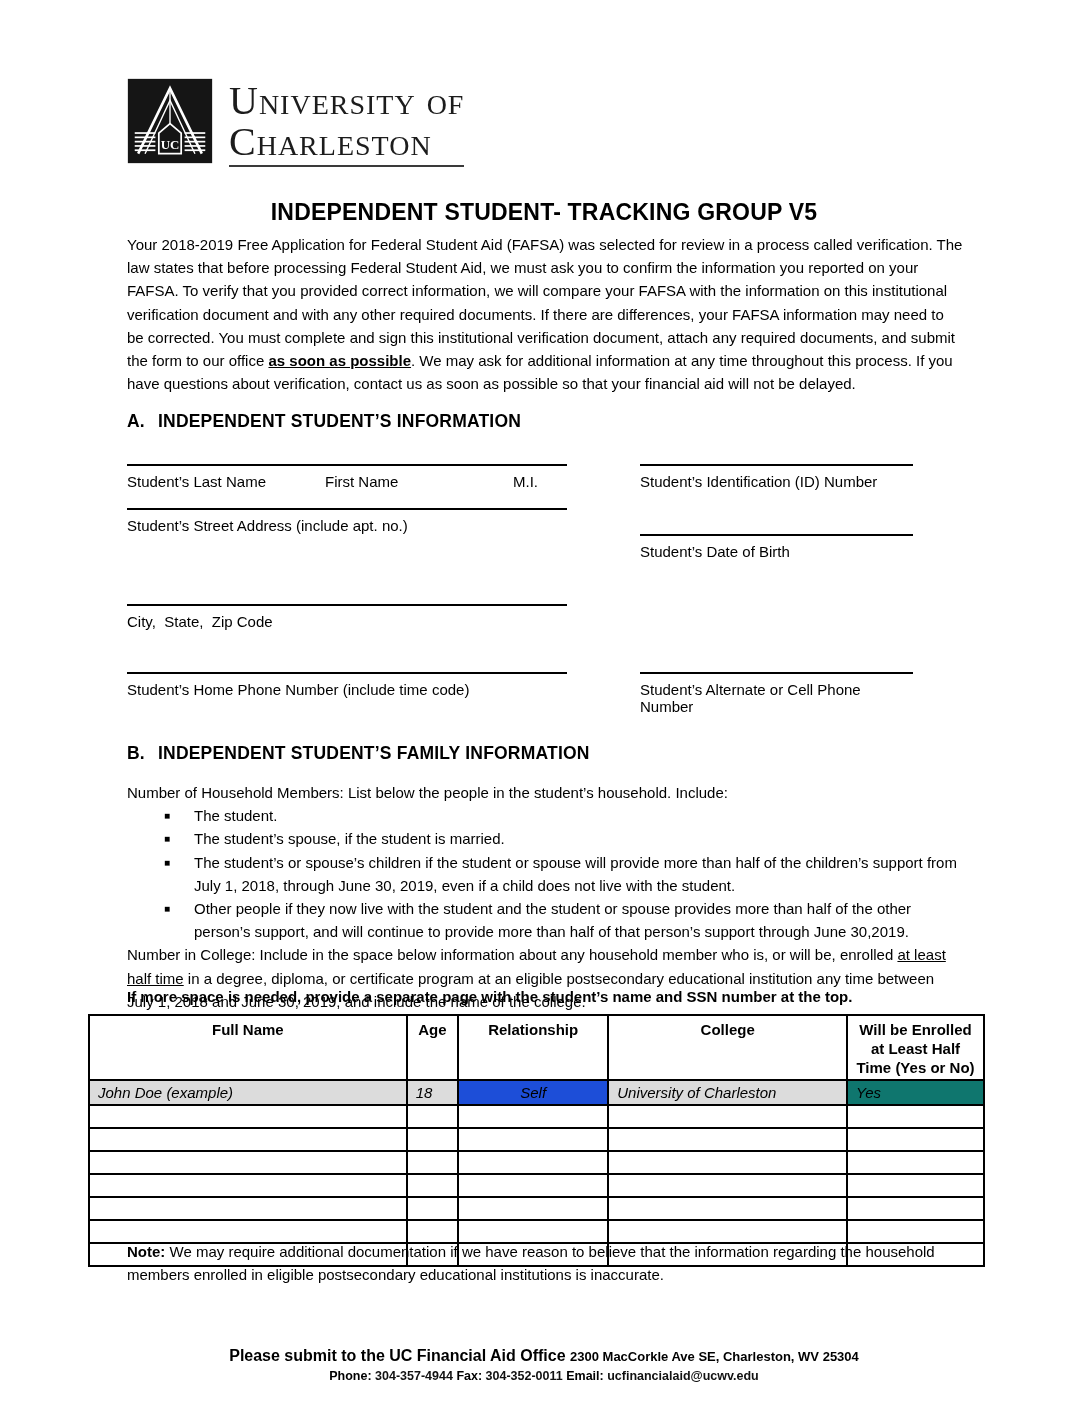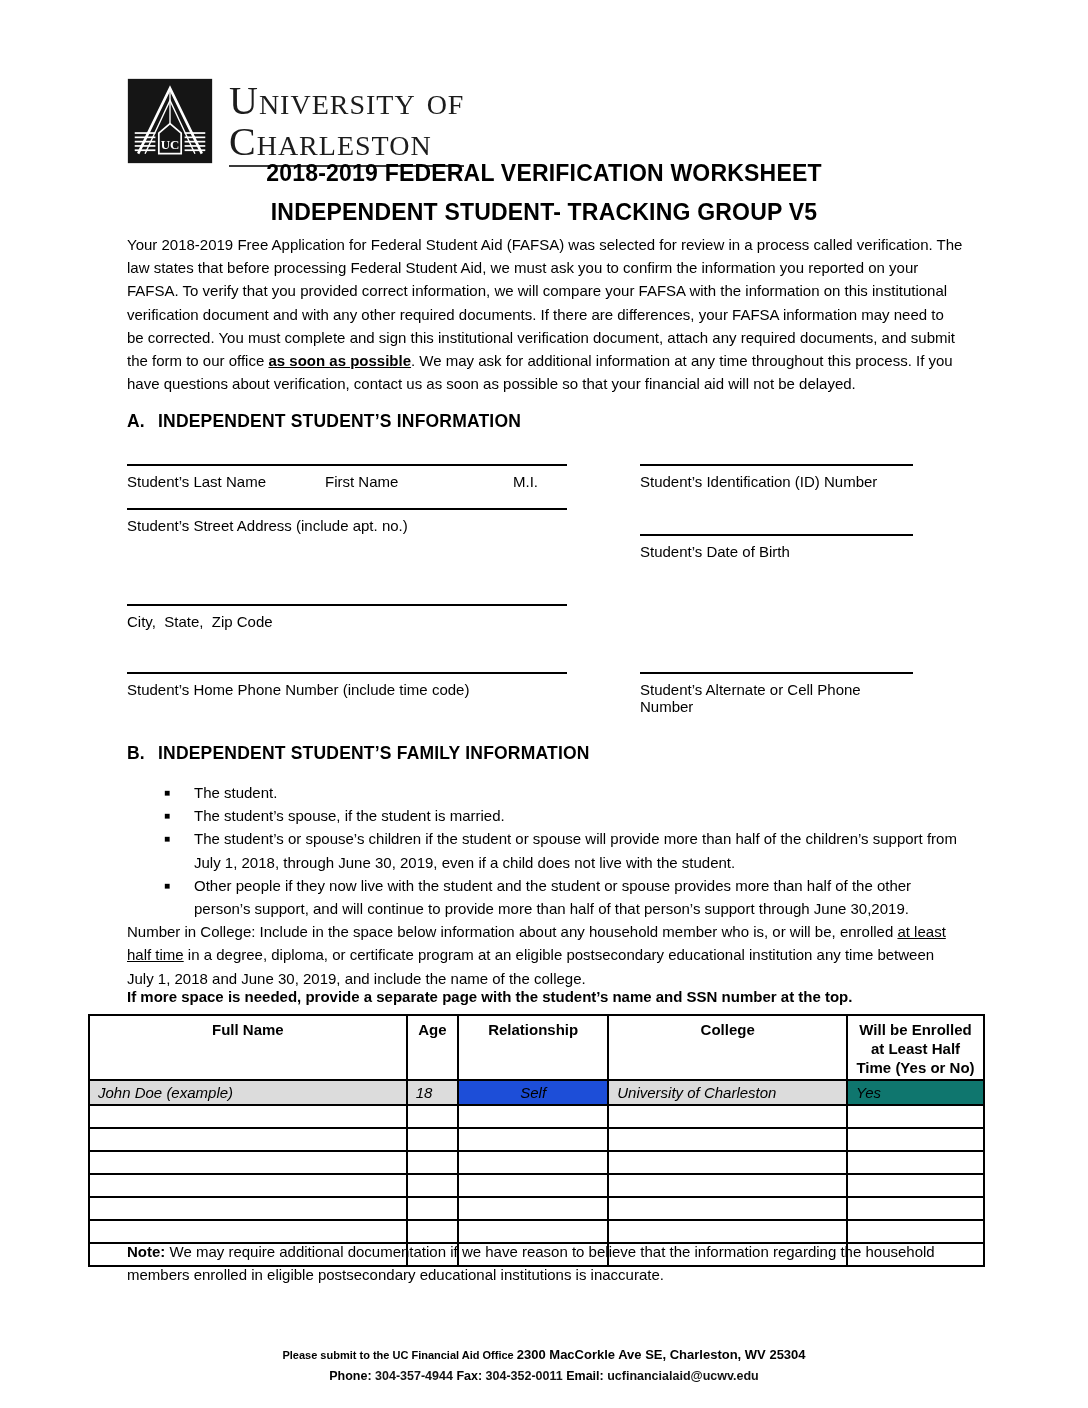--- a/index.html
+++ b/index.html
@@ -77,21 +77,21 @@
   .c-rel { width: 137px; }
   .c-college { width: 218px; }
   .c-enrolled { width: 125px; }
   .ta-c { text-align: center; }
 
   .note-block { position: absolute; left: 127px; top: 1240px; width: 836px; font-size: 15px; line-height: 23px; }
 
   
   .footer { position: absolute; left: 0; width: 100%; text-align: center; }
   .footer.l1 { top: 1347px; font-size: 13px; font-weight: bold; }
-  .footer.l1 .big { font-size: 11px; text-align: right; }
+  .footer.l1 .big { font-size: 16px; text-align: right; }
   .footer.l2 { top: 1369px; font-size: 12.5px; }
   .footer.l2 .lbl { font-weight: bold; }
   .footer.l2 .val { font-weight: bold; color: #111; }
 </style>
 </head>
 <body>
 
 <div class="page">
 
   <div class="logo-row">
@@ -114,21 +114,20 @@
       </g>
       <polygon points="37,88 37,64 50,53 63,64 63,88" fill="#151515" stroke="#fff" stroke-width="2"></polygon>
       <text x="50" y="82" fill="#fff" font-size="15" text-anchor="middle" font-family="Liberation Serif, serif" font-weight="bold">UC</text>
     </svg>
     <div class="logo-text">
       <div>University of</div>
       <div>Charleston</div>
     </div>
   </div>
 
-  <div class="doc-title t1">2018-2019 FEDERAL VERIFICATION WORKSHEET</div>
   <div class="doc-title t2">INDEPENDENT STUDENT- TRACKING GROUP V5</div>
 
   <div class="intro"><span>Your 2018-2019 Free Application for Federal Student Aid (FAFSA) was selected for review in a process called verification. The law states that before processing Federal Student Aid, we must ask you to confirm the information you reported on your FAFSA. To verify that you provided correct information, we will compare your FAFSA with the information on this institutional verification document and with any other required documents. If there are differences, your FAFSA information may need to be corrected. You must complete and sign this institutional verification document, attach any required documents, and submit the form to our office </span><span class="bold-underline">as soon as possible</span><span>. We may ask for additional information at any time throughout this process. If you have questions about verification, contact us as soon as possible so that your financial aid will not be delayed.</span></div>
 
   <div class="sec-heading" style="top:411px;">
     <span class="pfx">A.</span><span>INDEPENDENT STUDENT’S INFORMATION</span>
   </div>
 
   <div class="field left" style="top:464px;">
     <div class="name-row">
@@ -157,20 +156,21 @@
   </div>
   <div class="field right" style="top:672px;">
     <span>Student’s Alternate or Cell Phone Number</span>
   </div>
 
   <div class="sec-heading" style="top:743px;">
     <span class="pfx">B.</span><span>INDEPENDENT STUDENT’S FAMILY INFORMATION</span>
   </div>
 
   <div class="b-block" style="top:781px;">
+    <div>Number of Household Members: List below the people in the student’s household. Include:</div>
     <div class="bullet-item">
       <span class="marker">■</span>
       <span class="btxt">The student.</span>
     </div>
     <div class="bullet-item">
       <span class="marker">■</span>
       <span class="btxt">The student’s spouse, if the student is married.</span>
     </div>
     <div class="bullet-item">
       <span class="marker">■</span>

